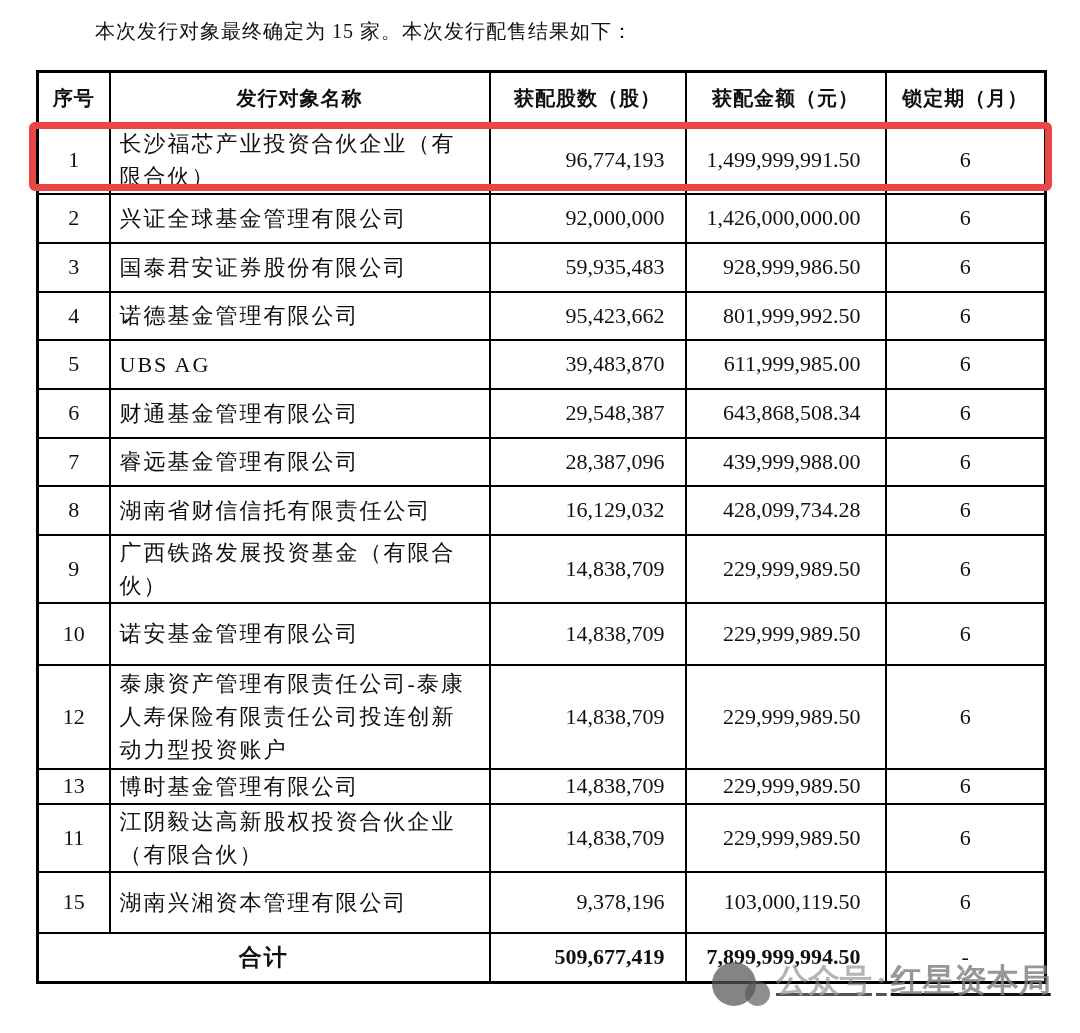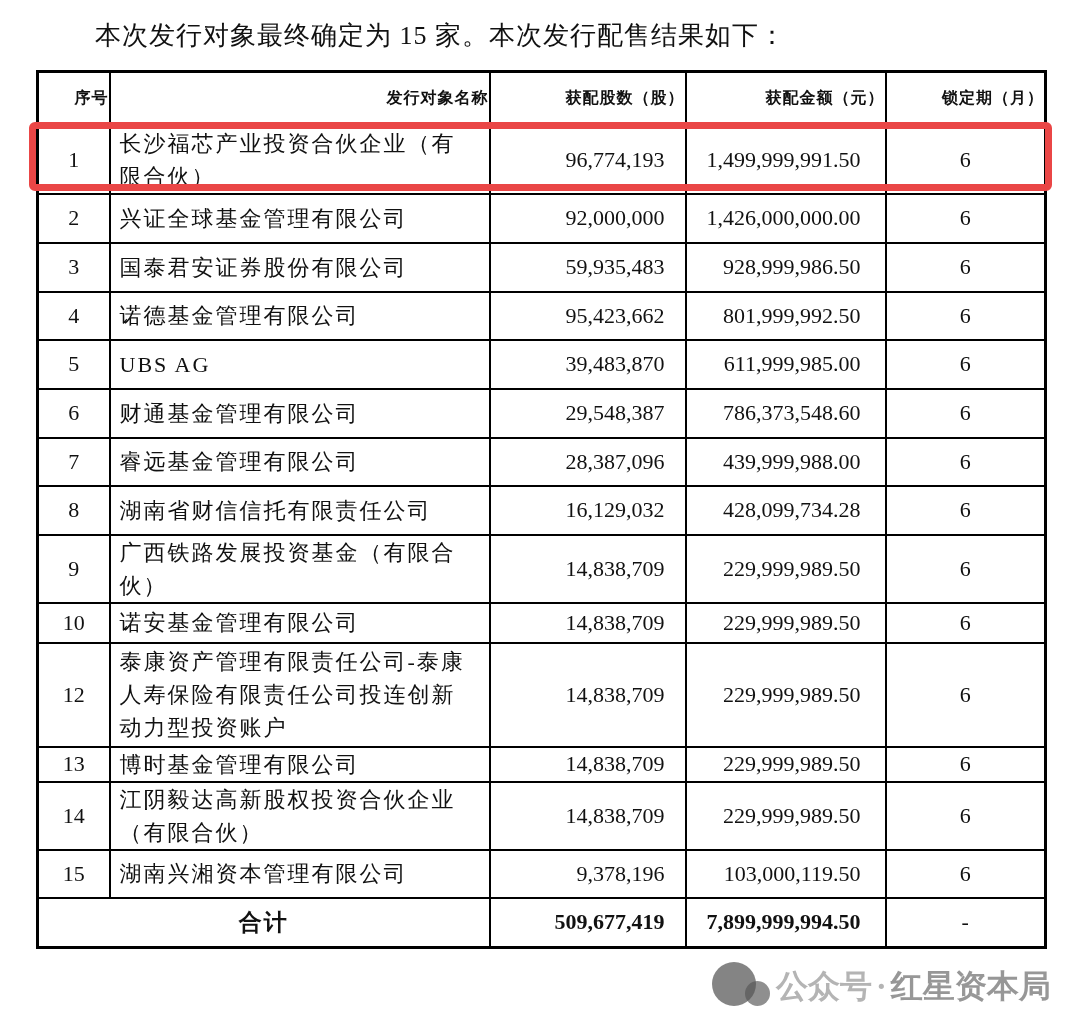--- a/index.html
+++ b/index.html
@@ -6,56 +6,56 @@
     --red:#ea4646;
     --ink:#111111;
     --line:#000000;
     --wm:#8c8c8c;
   }
   *{margin:0;padding:0;box-sizing:border-box;}
   html,body{width:1080px;height:1033px;background:#ffffff;overflow:hidden;position:relative;
     font-family:"Liberation Serif","DejaVu Serif",serif;color:var(--ink);}
   .page-title{
     position:absolute;left:95px;top:18px;
-    font-size:26px;letter-spacing:1px;color:var(--ink);white-space:nowrap;
+    font-size:20px;letter-spacing:1px;color:var(--ink);white-space:nowrap;
   }
   table.alloc{
     position:absolute;left:36px;top:70px;
     width:1008px;table-layout:fixed;border-collapse:collapse;
   }
   table.alloc td,table.alloc th{
     border:2px solid var(--line);
     vertical-align:middle;
     font-size:22px;
     color:var(--ink);
     overflow:hidden;
   }
   table.alloc{border:3px solid var(--line);}
   table.alloc th{
-    font-weight:bold;text-align:right;letter-spacing:1px;font-size:16px;
+    font-weight:bold;text-align:center;letter-spacing:1px;font-size:20px;
   }
   td.c-no{text-align:center;}
   td.c-name{
     text-align:left;padding-left:9px;
     font-size:23px;letter-spacing:2px;line-height:33px;white-space:pre-wrap;
   }
   td.c-shares{text-align:right;padding-right:20px;}
   td.c-amount{text-align:right;padding-right:24px;}
   td.c-lock{text-align:center;}
   tr.total-row td{font-weight:bold;}
   tr.total-row td.c-label{text-align:center;letter-spacing:2px;font-size:23px;}
   tr.total-row td.c-lock{font-weight:normal;}
   .highlight-box{
     position:absolute;left:29px;top:122px;width:1023px;height:69px;
     border:7px solid var(--red);border-radius:6px;
     pointer-events:none;z-index:5;background:transparent;
   }
   .watermark{
     position:absolute;left:712px;top:960px;z-index:6;pointer-events:none;
-    display:flex;align-items:flex-end;
+    display:flex;align-items:flex-start;text-decoration:underline;
   }
   .wm-logo{position:relative;width:56px;height:46px;flex:0 0 auto;}
   .wm-logo .c1{
     position:absolute;left:0;top:2px;width:44px;height:44px;border-radius:50%;
     background:rgba(85,85,85,0.72);
   }
   .wm-logo .c2{
     position:absolute;left:33px;top:21px;width:25px;height:25px;border-radius:50%;
     background:rgba(85,85,85,0.66);
   }
@@ -122,21 +122,21 @@
       <td class="c-no">5</td>
       <td class="c-name">UBS AG</td>
       <td class="c-shares">39,483,870</td>
       <td class="c-amount">611,999,985.00</td>
       <td class="c-lock">6</td>
     </tr>
     <tr style="height:49px">
       <td class="c-no">6</td>
       <td class="c-name">财通基金管理有限公司</td>
       <td class="c-shares">29,548,387</td>
-      <td class="c-amount">786,373,548.60</td>
+      <td class="c-amount">643,868,508.34</td>
       <td class="c-lock">6</td>
     </tr>
     <tr style="height:48px">
       <td class="c-no">7</td>
       <td class="c-name">睿远基金管理有限公司</td>
       <td class="c-shares">28,387,096</td>
       <td class="c-amount">439,999,988.00</td>
       <td class="c-lock">6</td>
     </tr>
     <tr style="height:49px">
@@ -147,21 +147,21 @@
       <td class="c-lock">6</td>
     </tr>
     <tr style="height:66px">
       <td class="c-no">9</td>
       <td class="c-name">广西铁路发展投资基金（有限合
 伙）</td>
       <td class="c-shares">14,838,709</td>
       <td class="c-amount">229,999,989.50</td>
       <td class="c-lock">6</td>
     </tr>
-    <tr style="height:40px">
+    <tr style="height:62px">
       <td class="c-no">10</td>
       <td class="c-name">诺安基金管理有限公司</td>
       <td class="c-shares">14,838,709</td>
       <td class="c-amount">229,999,989.50</td>
       <td class="c-lock">6</td>
     </tr>
     <tr style="height:104px">
       <td class="c-no">12</td>
       <td class="c-name">泰康资产管理有限责任公司-泰康
 人寿保险有限责任公司投连创新
@@ -171,28 +171,28 @@
       <td class="c-lock">6</td>
     </tr>
     <tr style="height:31px">
       <td class="c-no">13</td>
       <td class="c-name">博时基金管理有限公司</td>
       <td class="c-shares">14,838,709</td>
       <td class="c-amount">229,999,989.50</td>
       <td class="c-lock">6</td>
     </tr>
     <tr style="height:65px">
-      <td class="c-no">14</td>
+      <td class="c-no">11</td>
       <td class="c-name">江阴毅达高新股权投资合伙企业
 （有限合伙）</td>
       <td class="c-shares">14,838,709</td>
       <td class="c-amount">229,999,989.50</td>
       <td class="c-lock">6</td>
     </tr>
-    <tr style="height:48px">
+    <tr style="height:61px">
       <td class="c-no">15</td>
       <td class="c-name">湖南兴湘资本管理有限公司</td>
       <td class="c-shares">9,378,196</td>
       <td class="c-amount">103,000,119.50</td>
       <td class="c-lock">6</td>
     </tr>
     <tr class="total-row" style="height:50px">
       <td class="c-label" colspan="2">合计</td>
       <td class="c-shares">509,677,419</td>
       <td class="c-amount">7,899,999,994.50</td>

